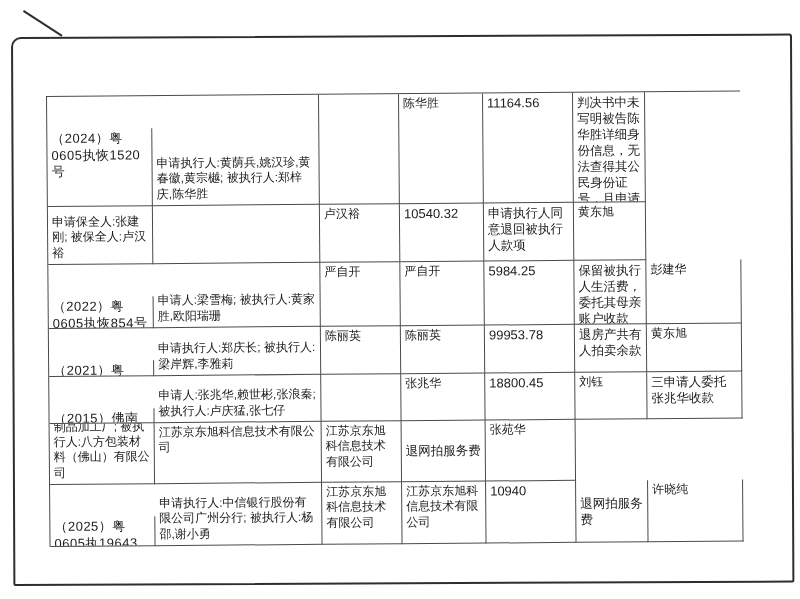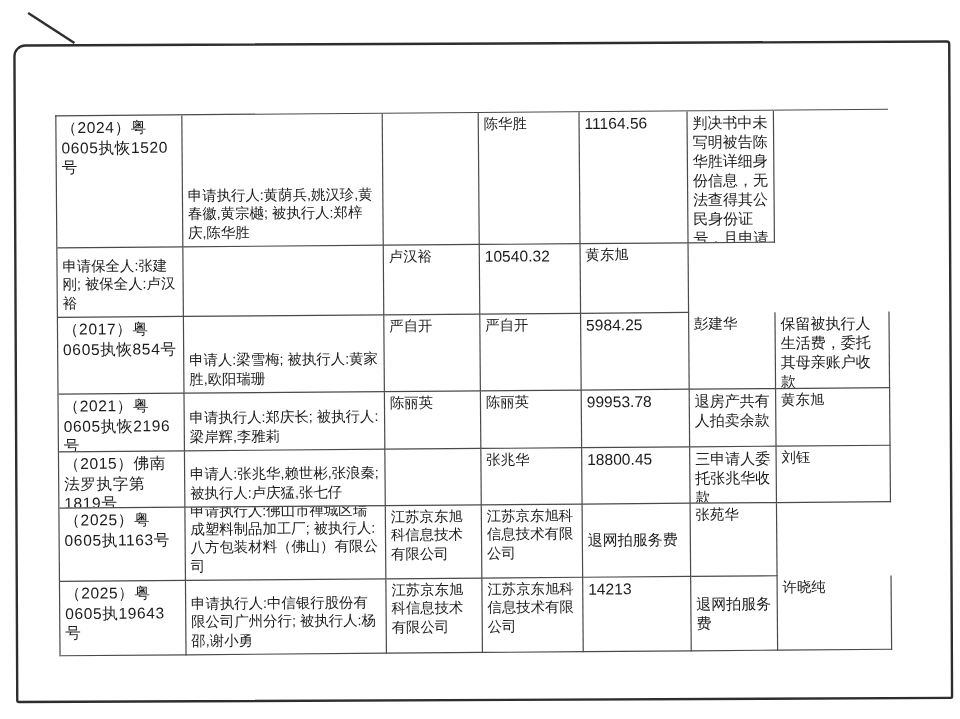--- a/index.html
+++ b/index.html
@@ -52,21 +52,21 @@
   .r7{height:62px}
   .cell{
     border-right:1px solid #4a4a4a;
     border-bottom:1px solid #4a4a4a;
     padding:2px 4px;
     font-size:12px;
     line-height:1.28;
     overflow:hidden;
     box-sizing:border-box;
   }
-  .c-case{font-size:13px;letter-spacing:0.5px;}
+  .c-case{font-size:13px;letter-spacing:0.5px;margin-top:32px;}
   .c-parties{
     display:flex;flex-direction:column;justify-content:flex-end;
     padding-bottom:3px;
   }
   .c-amt{font-size:13px;}
   .c-note{font-size:12.5px;}
   .v-center{display:flex;align-items:center;font-family:Liberation Serif, serif;}
 </style>
 </head>
 <body>
@@ -87,33 +87,34 @@
     <div class="cell c-note">判决书中未写明被告陈华胜详细身份信息，无法查得其公民身份证号，且申请人同意退还到原扣划账户</div>
   </div>
 
   <div class="row r2">
     <div class="cell c-parties">
         <span>申请保全人:张建刚; 被保全人:卢汉裕</span>
       </div>
     <div class="cell c-n1"></div>
     <div class="cell c-n2">卢汉裕</div>
     <div class="cell c-amt">10540.32</div>
+    <div class="cell c-note">申请执行人同意退回被执行人款项</div>
     <div class="cell c-sign">黄东旭</div>
   </div>
 
   <div class="row r3">
-    <div class="cell c-case">（2017）粤0605执恢854号</div>
+    <div class="cell c-case">（2022）粤0605执恢854号</div>
     <div class="cell c-parties">
         <span>申请人:梁雪梅; 被执行人:黄家胜,欧阳瑞珊</span>
       </div>
     <div class="cell c-n1">严自开</div>
     <div class="cell c-n2">严自开</div>
     <div class="cell c-amt">5984.25</div>
+    <div class="cell c-note">保留被执行人生活费，委托其母亲账户收款</div>
     <div class="cell c-sign">彭建华</div>
-    <div class="cell c-note">保留被执行人生活费，委托其母亲账户收款</div>
   </div>
 
   <div class="row r4">
     <div class="cell c-case">（2021）粤0605执恢2196号</div>
     <div class="cell c-parties">
         <span>申请执行人:郑庆长; 被执行人:梁岸辉,李雅莉</span>
       </div>
     <div class="cell c-n1">陈丽英</div>
     <div class="cell c-n2">陈丽英</div>
     <div class="cell c-amt">99953.78</div>
@@ -122,40 +123,39 @@
   </div>
 
   <div class="row r5">
     <div class="cell c-case">（2015）佛南法罗执字第1819号</div>
     <div class="cell c-parties">
         <span>申请人:张兆华,赖世彬,张浪秦; 被执行人:卢庆猛,张七仔</span>
       </div>
     <div class="cell c-n1"></div>
     <div class="cell c-n2">张兆华</div>
     <div class="cell c-amt">18800.45</div>
+    <div class="cell c-sign">刘钰</div>
     <div class="cell c-note">三申请人委托张兆华收款</div>
-    <div class="cell c-sign">刘钰</div>
   </div>
 
   <div class="row r6">
-    <div class="cell c-case">（2025）粤0605执1163号</div>
     <div class="cell c-parties">
         <span>申请执行人:佛山市禅城区瑞成塑料制品加工厂; 被执行人:八方包装材料（佛山）有限公司</span>
       </div>
     <div class="cell c-n1">江苏京东旭科信息技术有限公司</div>
     <div class="cell c-n2">江苏京东旭科信息技术有限公司</div>
     <div class="cell c-note v-center">退网拍服务费</div>
     <div class="cell c-sign">张苑华</div>
   </div>
 
   <div class="row r7">
     <div class="cell c-case">（2025）粤0605执19643号</div>
     <div class="cell c-parties">
         <span>申请执行人:中信银行股份有限公司广州分行; 被执行人:杨邵,谢小勇</span>
       </div>
     <div class="cell c-n1">江苏京东旭科信息技术有限公司</div>
     <div class="cell c-n2">江苏京东旭科信息技术有限公司</div>
-    <div class="cell c-amt">14213</div>
+    <div class="cell c-amt">10940</div>
     <div class="cell c-note v-center">退网拍服务费</div>
     <div class="cell c-sign">许晓纯</div>
   </div>
 
 </div>
 
 </body></html>

